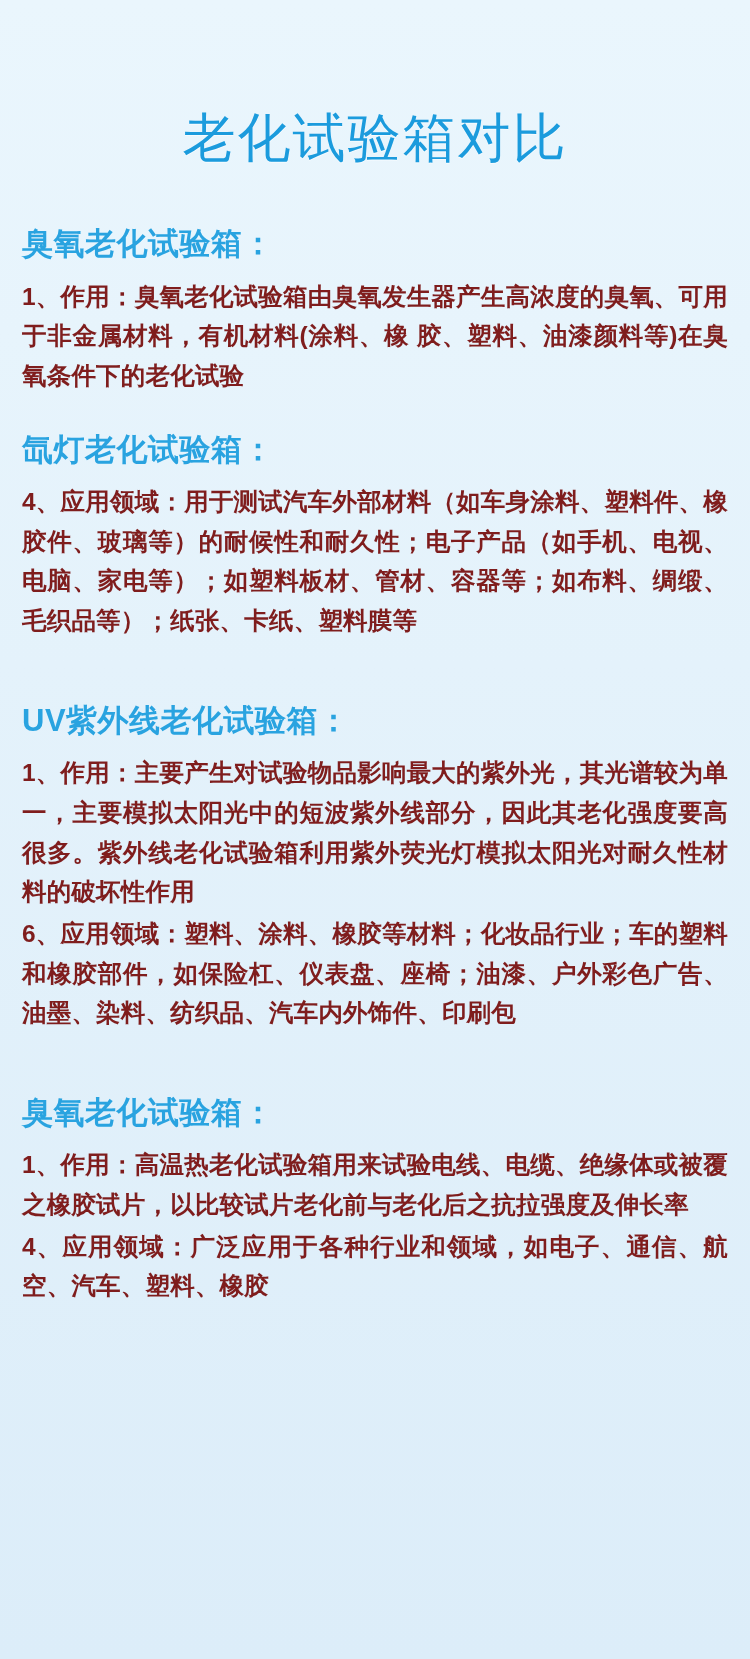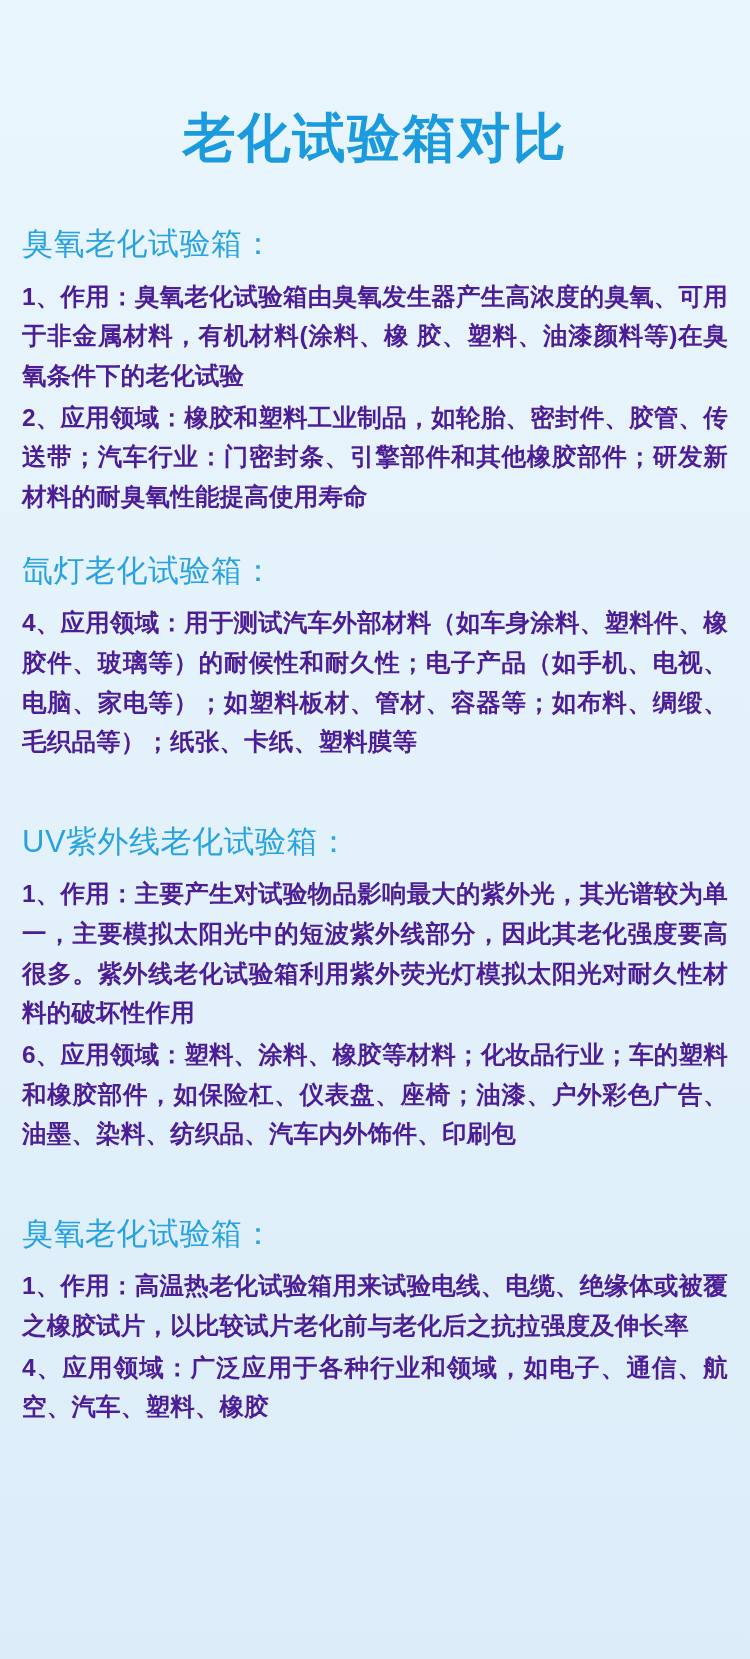--- a/index.html
+++ b/index.html
@@ -18,67 +18,66 @@
     width: 750px;
     height: 1659px;
     box-sizing: border-box;
     padding: 0 22px;
     position: relative;
   }
   .main-title {
     text-align: center;
     color: #1b9bdd;
     font-size: 53px;
-    font-weight: bold;
+    font-weight: normal;
     letter-spacing: 2px;
     padding-top: 72px;
     line-height: 1.15;
     text-shadow: 0 1px 0 rgba(255,255,255,0.6);
   }
   .section {
     margin-top: 34px;
   }
   .section.first {
     margin-top: 56px;
   }
   .section.gap-big {
     margin-top: 60px;
   }
   .section-title {
     color: #29a3e0;
     font-size: 31px;
-    font-weight: normal;
+    font-weight: bold;
     line-height: 1.3;
     margin-bottom: 12px;
     letter-spacing: 0.5px;
   }
   .para {
     font-size: 24.5px;
     line-height: 1.62;
     font-weight: bold;
-    color: #4c1d95;
+    color: #7f1d1d;
     letter-spacing: 0.2px;
     text-align: justify;
     margin: 0;
   }
   .para + .para {
     margin-top: 2px;
   }
 </style>
 </head>
 <body>
 
 <div class="page">
 
   <h1 class="main-title">老化试验箱对比</h1>
 
   <div class="section first">
     <div class="section-title">臭氧老化试验箱：</div>
     <p class="para">1、作用：臭氧老化试验箱由臭氧发生器产生高浓度的臭氧、可用于非金属材料，有机材料(涂料、橡 胶、塑料、油漆颜料等)在臭氧条件下的老化试验</p>
-    <p class="para">2、应用领域：橡胶和塑料工业制品，如轮胎、密封件、胶管、传送带；汽车行业：门密封条、引擎部件和其他橡胶部件；研发新材料的耐臭氧性能提高使用寿命</p>
   </div>
 
   <div class="section">
     <div class="section-title">氙灯老化试验箱：</div>
     <p class="para">4、应用领域：用于测试汽车外部材料（如车身涂料、塑料件、橡胶件、玻璃等）的耐候性和耐久性；电子产品（如手机、电视、电脑、家电等）；如塑料板材、管材、容器等；如布料、绸缎、毛织品等）；纸张、卡纸、塑料膜等</p>
   </div>
 
   <div class="section gap-big">
     <div class="section-title">UV紫外线老化试验箱：</div>
     <p class="para">1、作用：主要产生对试验物品影响最大的紫外光，其光谱较为单一，主要模拟太阳光中的短波紫外线部分，因此其老化强度要高很多。紫外线老化试验箱利用紫外荧光灯模拟太阳光对耐久性材料的破坏性作用</p>

